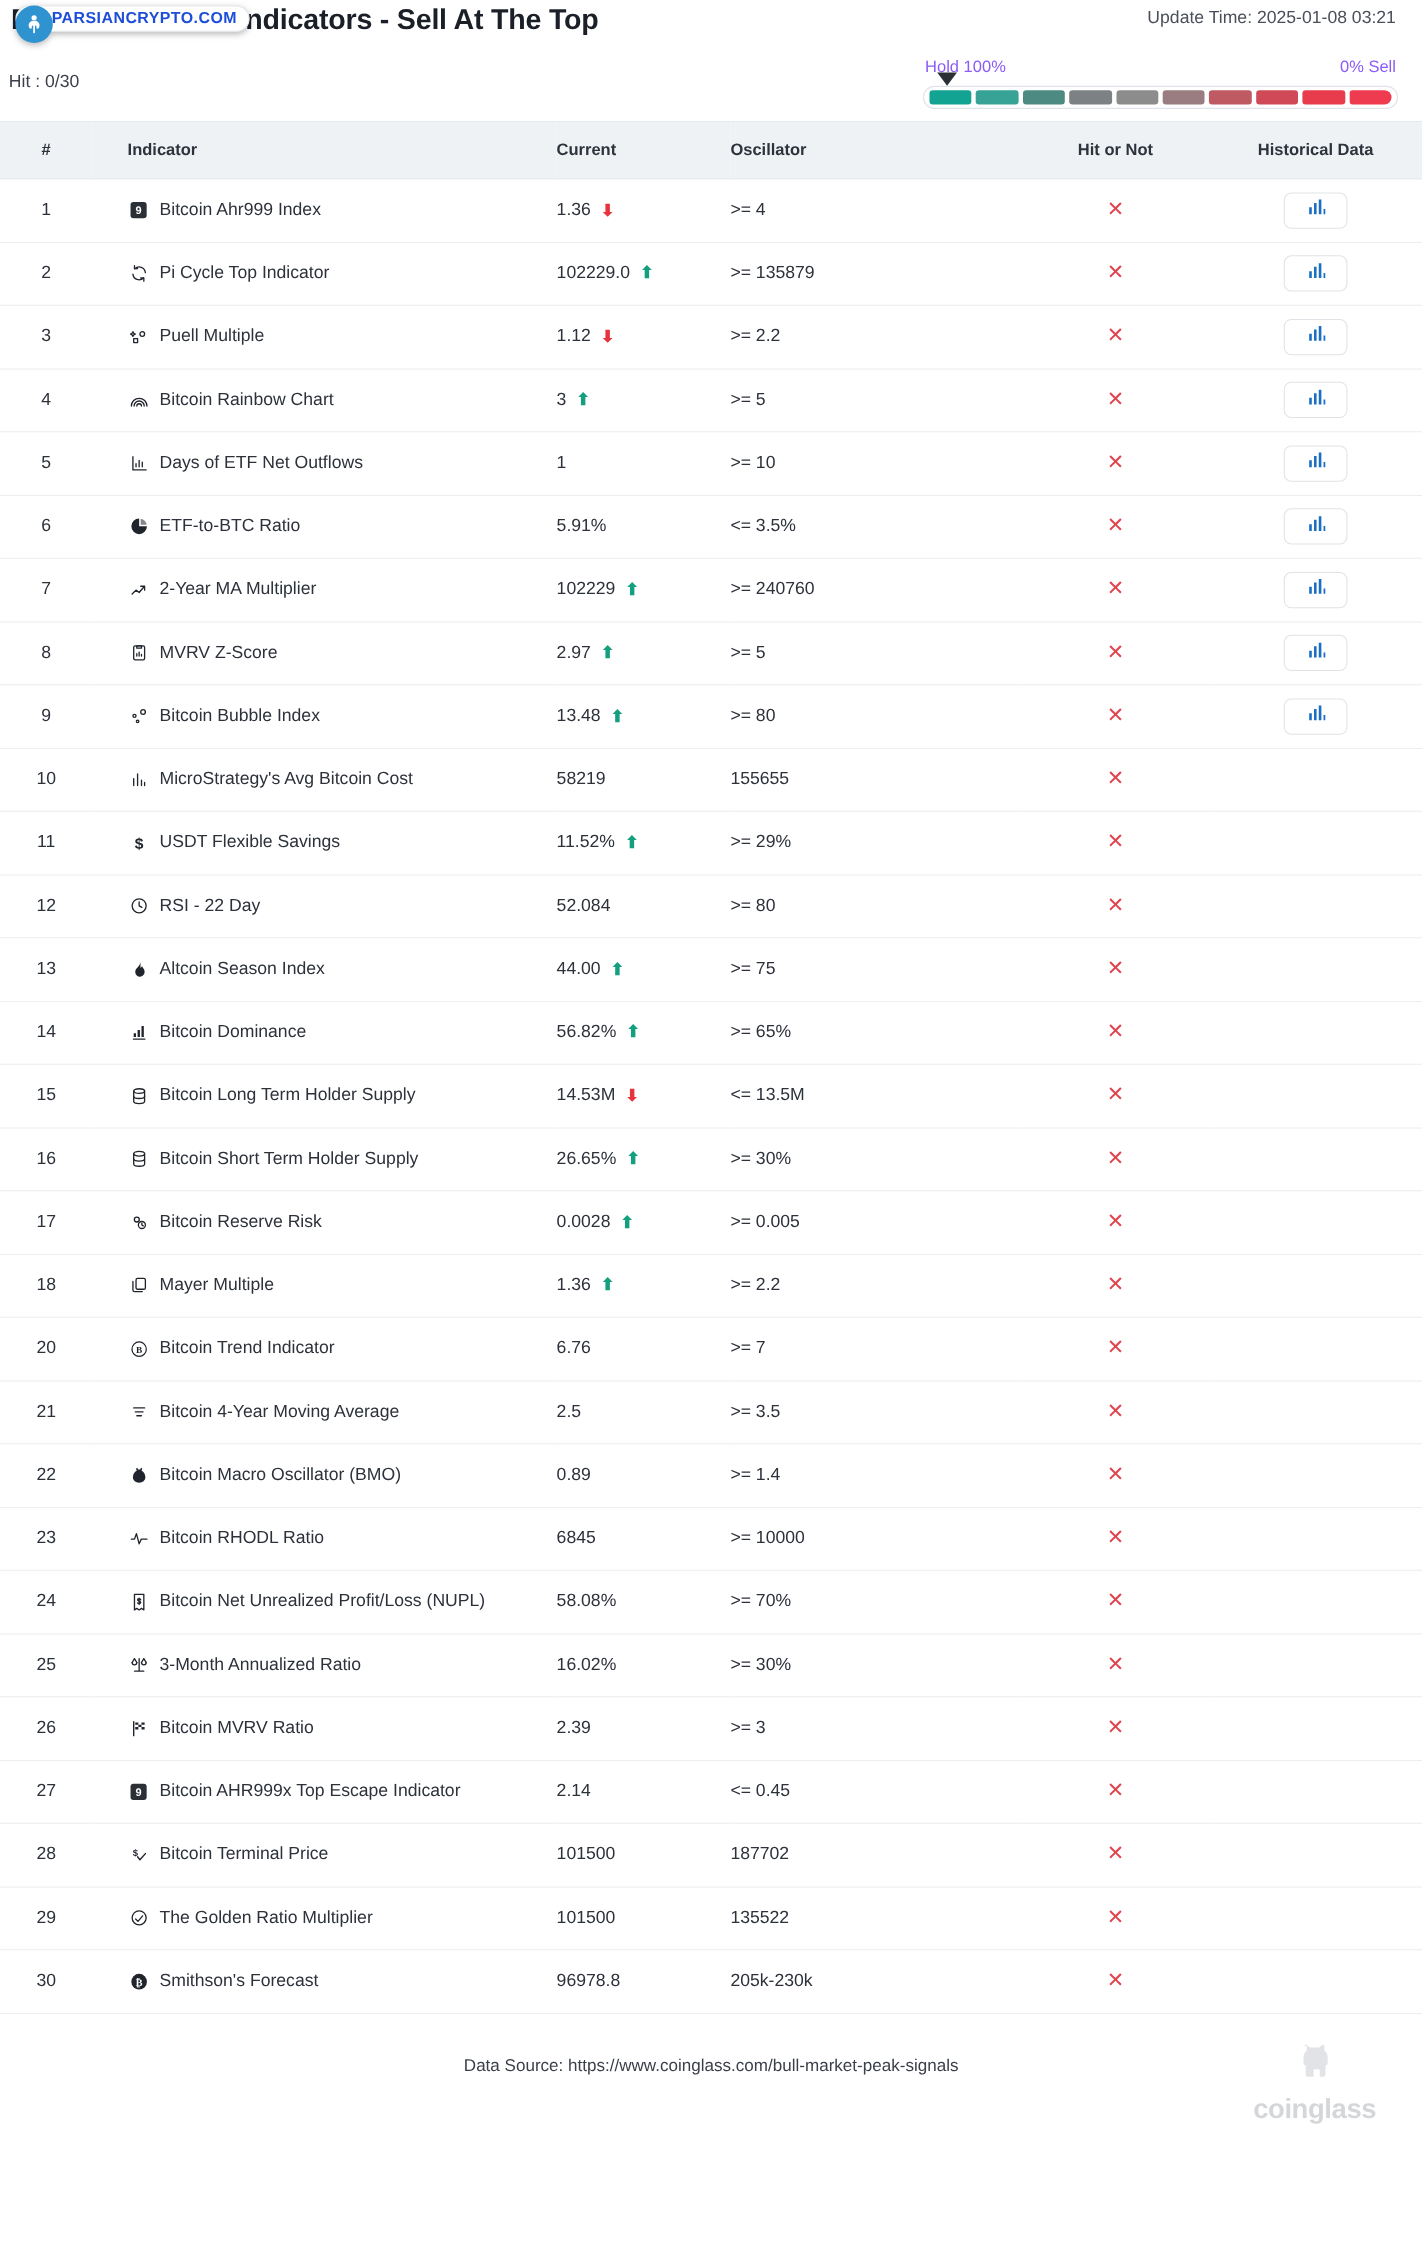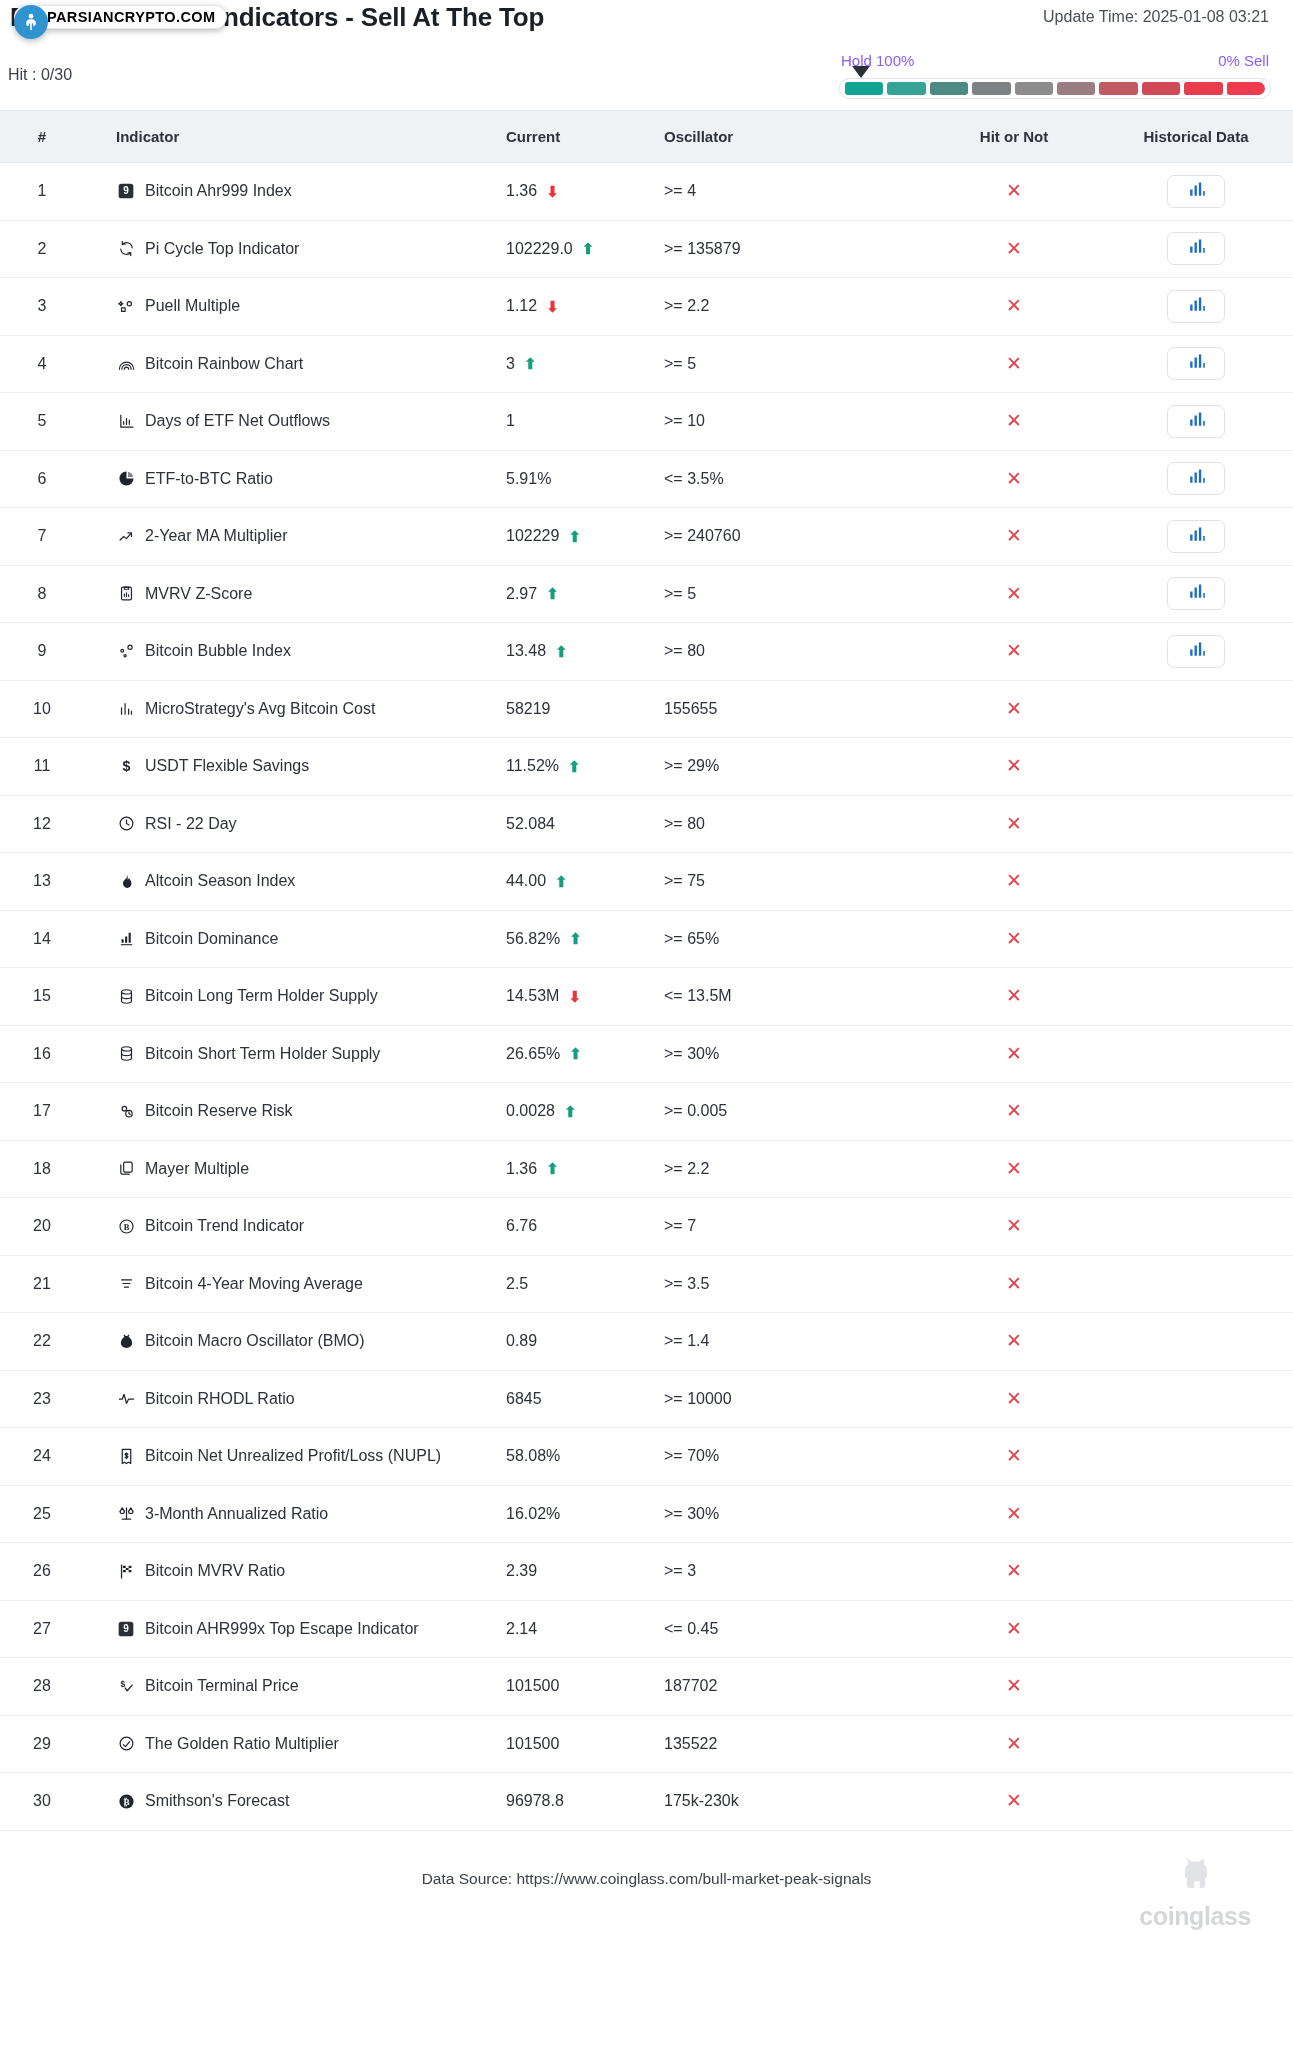--- a/index.html
+++ b/index.html
@@ -41,21 +41,21 @@
     z-index: 5;
     filter: drop-shadow(0 2px 3px rgba(0,0,0,.28));
   }
   .wm-badge {
     background: #ffffff;
     border-radius: 14px;
     padding: 3px 11px 3px 32px;
     font-size: 14.5px;
     font-weight: bold;
     letter-spacing: .4px;
-    color: #000000;
+    color: #1d4ed8;
     white-space: nowrap;
     border: 1px solid #e3e7ea;
   }
   .wm-logo {
     position: absolute;
     left: 0; top: 0;
     width: 34px; height: 34px;
     border-radius: 50%;
     background: #2f93d0;
     display: flex; align-items: center; justify-content: center;
@@ -955,21 +955,21 @@
                 </svg>
               </span>
               <span class="ind-name">Smithson's Forecast</span>
             </span>
           </td>
           <td class="t-cur">
             <span class="cur-cell">
               <span>96978.8</span>
             </span>
           </td>
-          <td class="t-ref">175k-230k</td>
+          <td class="t-ref">205k-230k</td>
           <td class="t-hit"><span class="xmark">✕</span></td>
           <td class="t-his"></td>
         </tr>
       </tbody>
   </table>
 
   <div class="footer">
     <div class="footer-src">Data Source: https://www.coinglass.com/bull-market-peak-signals</div>
     <div class="brand">
       <span>

